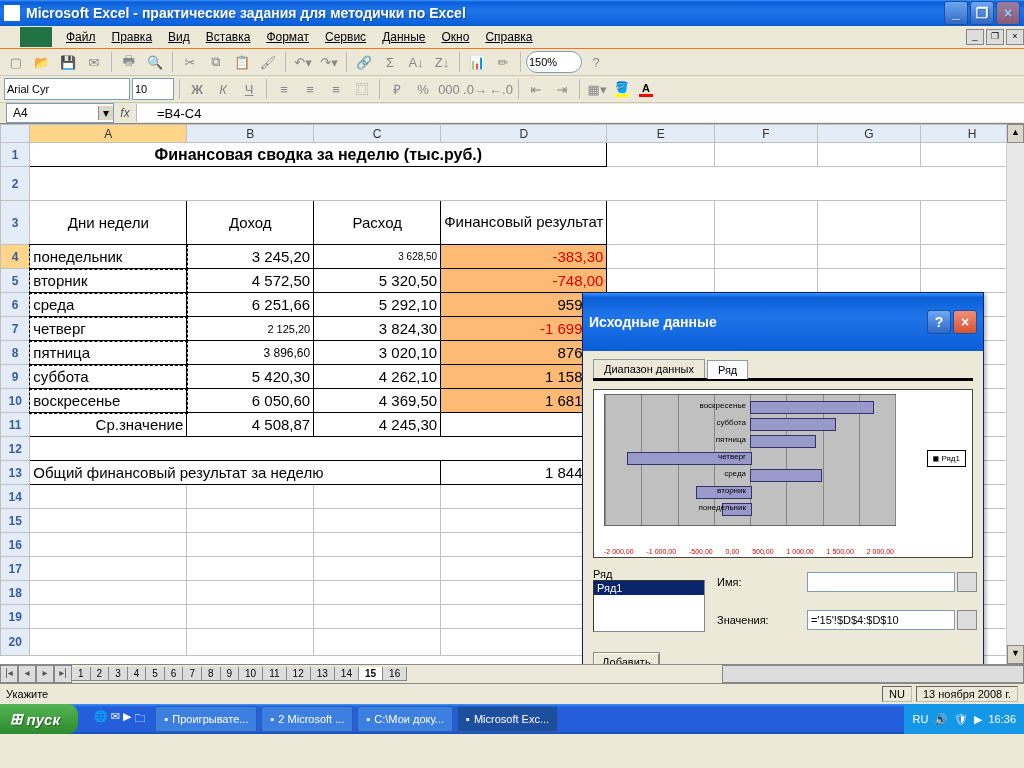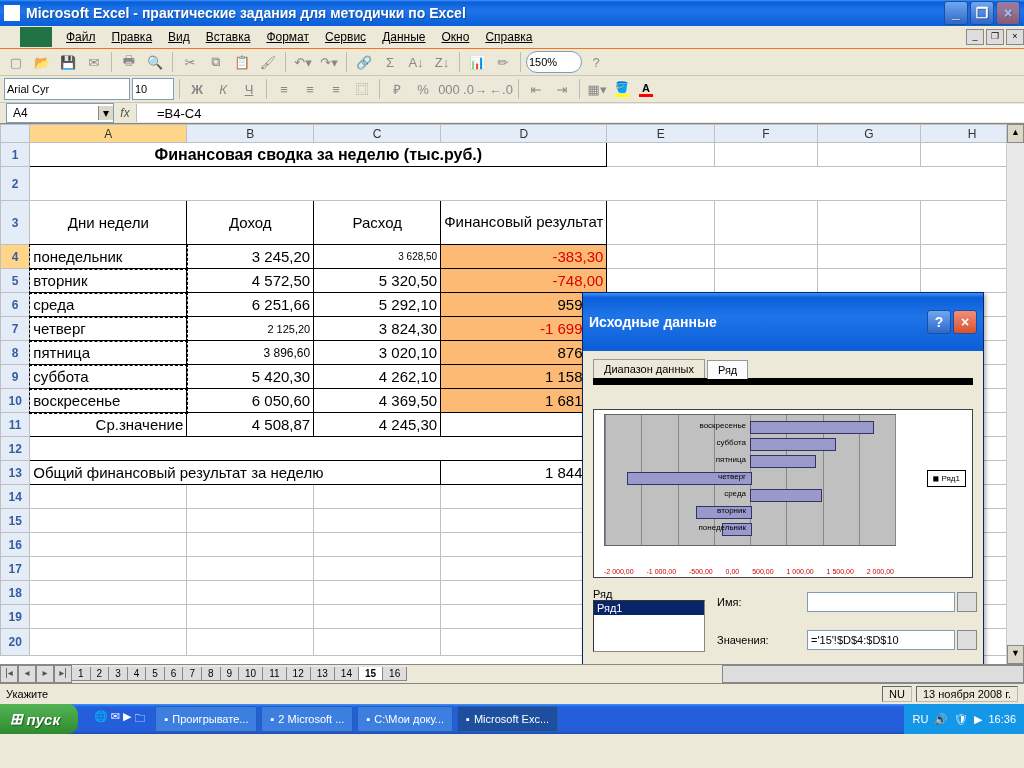--- a/index.html
+++ b/index.html
@@ -48,21 +48,21 @@
 .taskbar{height:30px;background:linear-gradient(to bottom,#3a95ff 0%,#245edb 10%,#245edb 90%,#1a4fb0 100%);display:flex;align-items:center;color:#fff;font-size:11px}
 .startbtn{height:30px;padding:0 18px 0 10px;background:linear-gradient(to bottom,#54b454,#2e8a2e);border-radius:0 10px 10px 0;font-style:italic;font-weight:bold;font-size:15px;display:flex;align-items:center;text-shadow:1px 1px 1px rgba(0,0,0,.4)}
 .tbitem{height:24px;background:#3d7fe0;border:1px solid #2a5cb0;border-radius:2px;margin-left:4px;padding:0 8px;display:flex;align-items:center;gap:4px;max-width:130px;overflow:hidden}
 .tbitem.active{background:#1e4f9e}
 .tray{margin-left:auto;height:30px;background:#1597e8;padding:0 8px;display:flex;align-items:center;gap:6px;font-size:11px}
 
 .dialog{position:absolute;left:582px;top:168px;width:400px;height:461px;border:1px solid #0a246a;background:#ece9d8;box-shadow:2px 2px 4px rgba(0,0,0,.3)}
 .dialog .dtitle{height:26px;background:linear-gradient(to bottom,#3a95ff 0%,#0a5fd9 8%,#1f74e8 40%,#0a5fd9 100%);color:#fff;font-weight:bold;font-size:14px;display:flex;align-items:center;padding:16px 6px}
 .dialog .dtitle .spacer{flex:1}
 .dialog .dbody{padding:8px 10px;font-size:11px}
-.tabs{display:flex;border-bottom:7px solid #000000;margin-bottom:24px}
+.tabs{display:flex;border-bottom:3px solid #000000;margin-bottom:8px}
 .tab{padding:3px 10px;border:1px solid #919b9c;border-bottom:none;background:#ece9d8;margin-right:2px;position:relative}
 .tab.active{background:#fcfcfe;top:1px}
 .chartprev{border:1px solid #444;background:#fff;height:155px;padding:6px;position:relative;margin-bottom:10px}
 .plotarea{position:absolute;left:10px;top:4px;width:290px;height:130px;background:#c0c0c0;border:1px solid #666}
 .baritem{position:absolute;height:11px;background:#9999cc;border:1px solid #336}
 .plotlabel{position:absolute;font-size:8px;color:#000;text-align:right;width:60px}
 .legend{position:absolute;right:6px;top:60px;border:1px solid #000;padding:3px 5px;font-size:8px;background:#fff}
 .xticks{position:absolute;left:10px;bottom:2px;width:290px;display:flex;justify-content:space-between;font-size:7px;color:#c00}
 .field{display:flex;align-items:center;margin:4px 0}
 .field label{width:90px}

